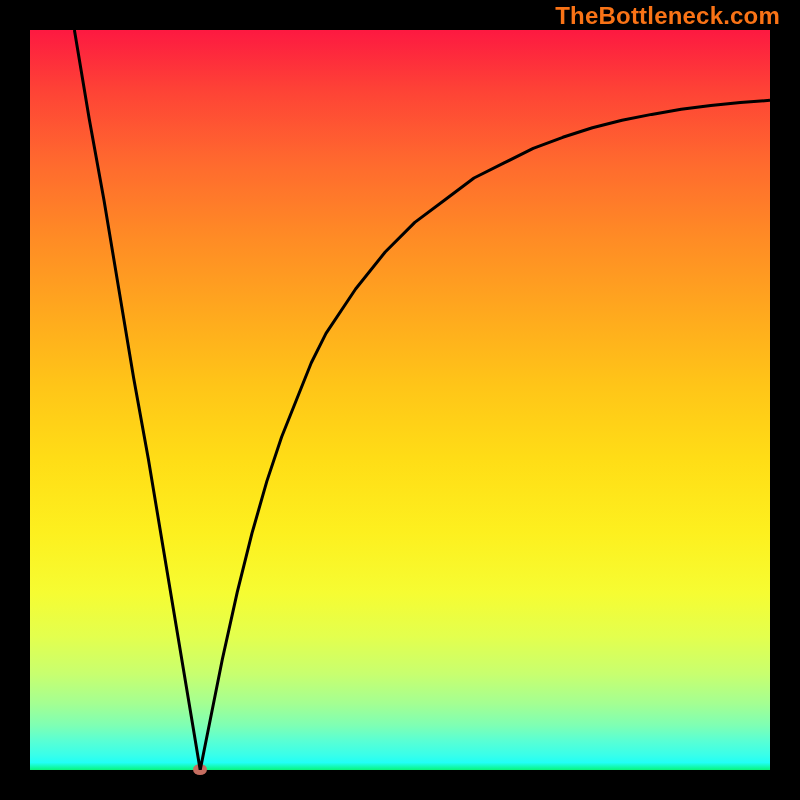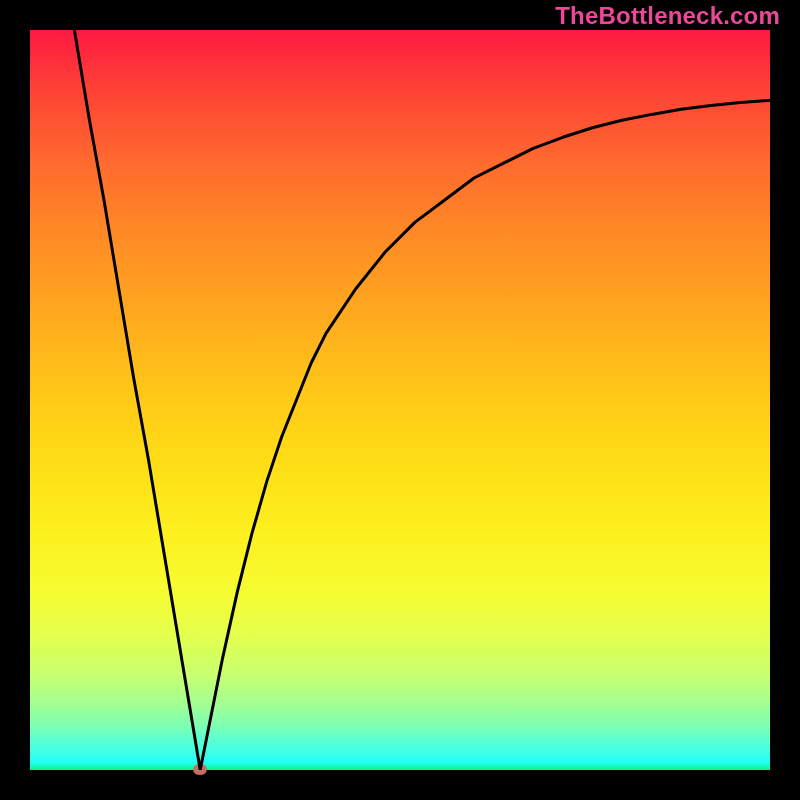--- a/index.html
+++ b/index.html
@@ -16,21 +16,21 @@
     height: 800px;
     background: #000;
   }
   .watermark {
     position: absolute;
     top: 2px;
     right: 20px;
     font-family: Arial, Helvetica, sans-serif;
     font-size: 24px;
     font-weight: 600;
-    color: #ec4899;
+    color: #f97316;
     letter-spacing: 0.2px;
     z-index: 5;
   }
   .plot-area {
     position: absolute;
     left: 30px;
     top: 30px;
     width: 740px;
     height: 740px;
     background: linear-gradient(to bottom,

